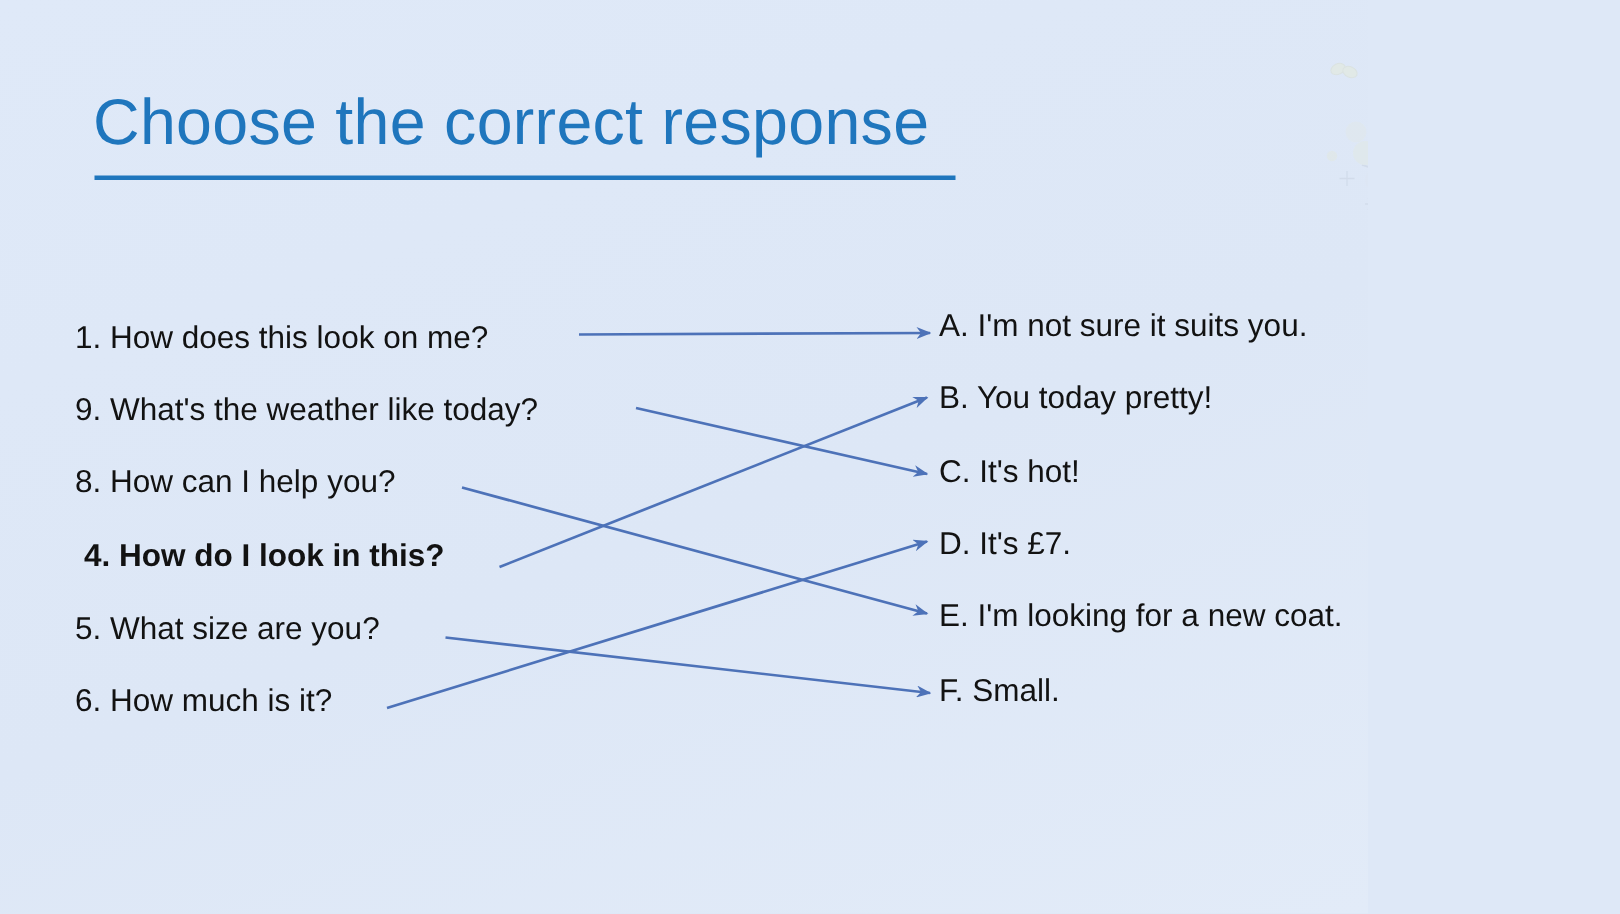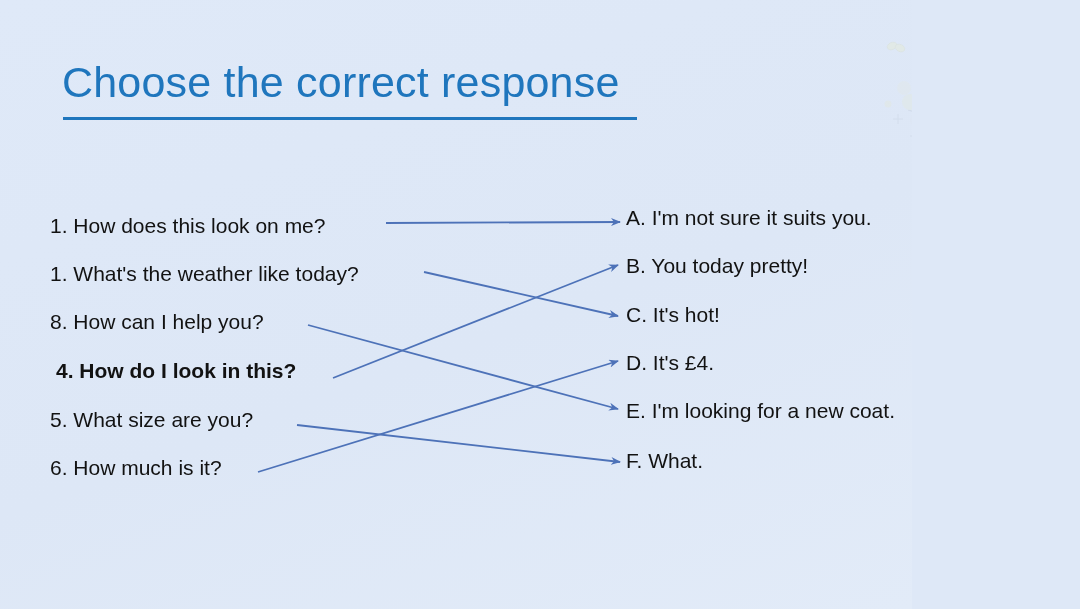--- a/index.html
+++ b/index.html
@@ -150,34 +150,34 @@
         <circle cx="36" cy="86" r="3.5"></circle>
       </g>
     </g>
   </svg>
 
   <div id="title">Choose the correct response</div>
   <div id="title-underline"></div>
 
   <div id="left-column" class="col">
     <div class="qa-item" style="top:215px">1. How does this look on me?</div>
-    <div class="qa-item" style="top:263px">1. What's the weather like today?</div>
+    <div class="qa-item" style="top:263px">9. What's the weather like today?</div>
     <div class="qa-item" style="top:311px">8. How can I help you?</div>
     <div class="qa-item indented" style="top:360px"> 4. How do I look in this?</div>
     <div class="qa-item" style="top:409px">5. What size are you?</div>
     <div class="qa-item" style="top:457px">6. How much is it?</div>
   </div>
 
   <div id="right-column" class="col">
     <div class="qa-item" style="top:207px">A. I'm not sure it suits you.</div>
     <div class="qa-item" style="top:255px">B. You today pretty!</div>
     <div class="qa-item" style="top:304px">C. It's hot!</div>
-    <div class="qa-item" style="top:352px">D. It's £4.</div>
+    <div class="qa-item" style="top:352px">D. It's £7.</div>
     <div class="qa-item" style="top:400px">E. I'm looking for a new coat.</div>
-    <div class="qa-item" style="top:450px">F. What.</div>
+    <div class="qa-item" style="top:450px">F. Small.</div>
   </div>
 
   <svg id="connectors" viewBox="0 0 1080 609">
     <defs>
       <marker id="ah" markerWidth="10" markerHeight="8" refX="9" refY="4" orient="auto" markerUnits="userSpaceOnUse">
         <path d="M0,0 L10,4 L0,8 L3,4 Z" fill="#4d72b8"></path>
       </marker>
     </defs>
     <g stroke="#4d72b8" stroke-width="1.8" fill="none" marker-end="url(#ah)">
       <line x1="386" y1="223" x2="620" y2="222"></line>

